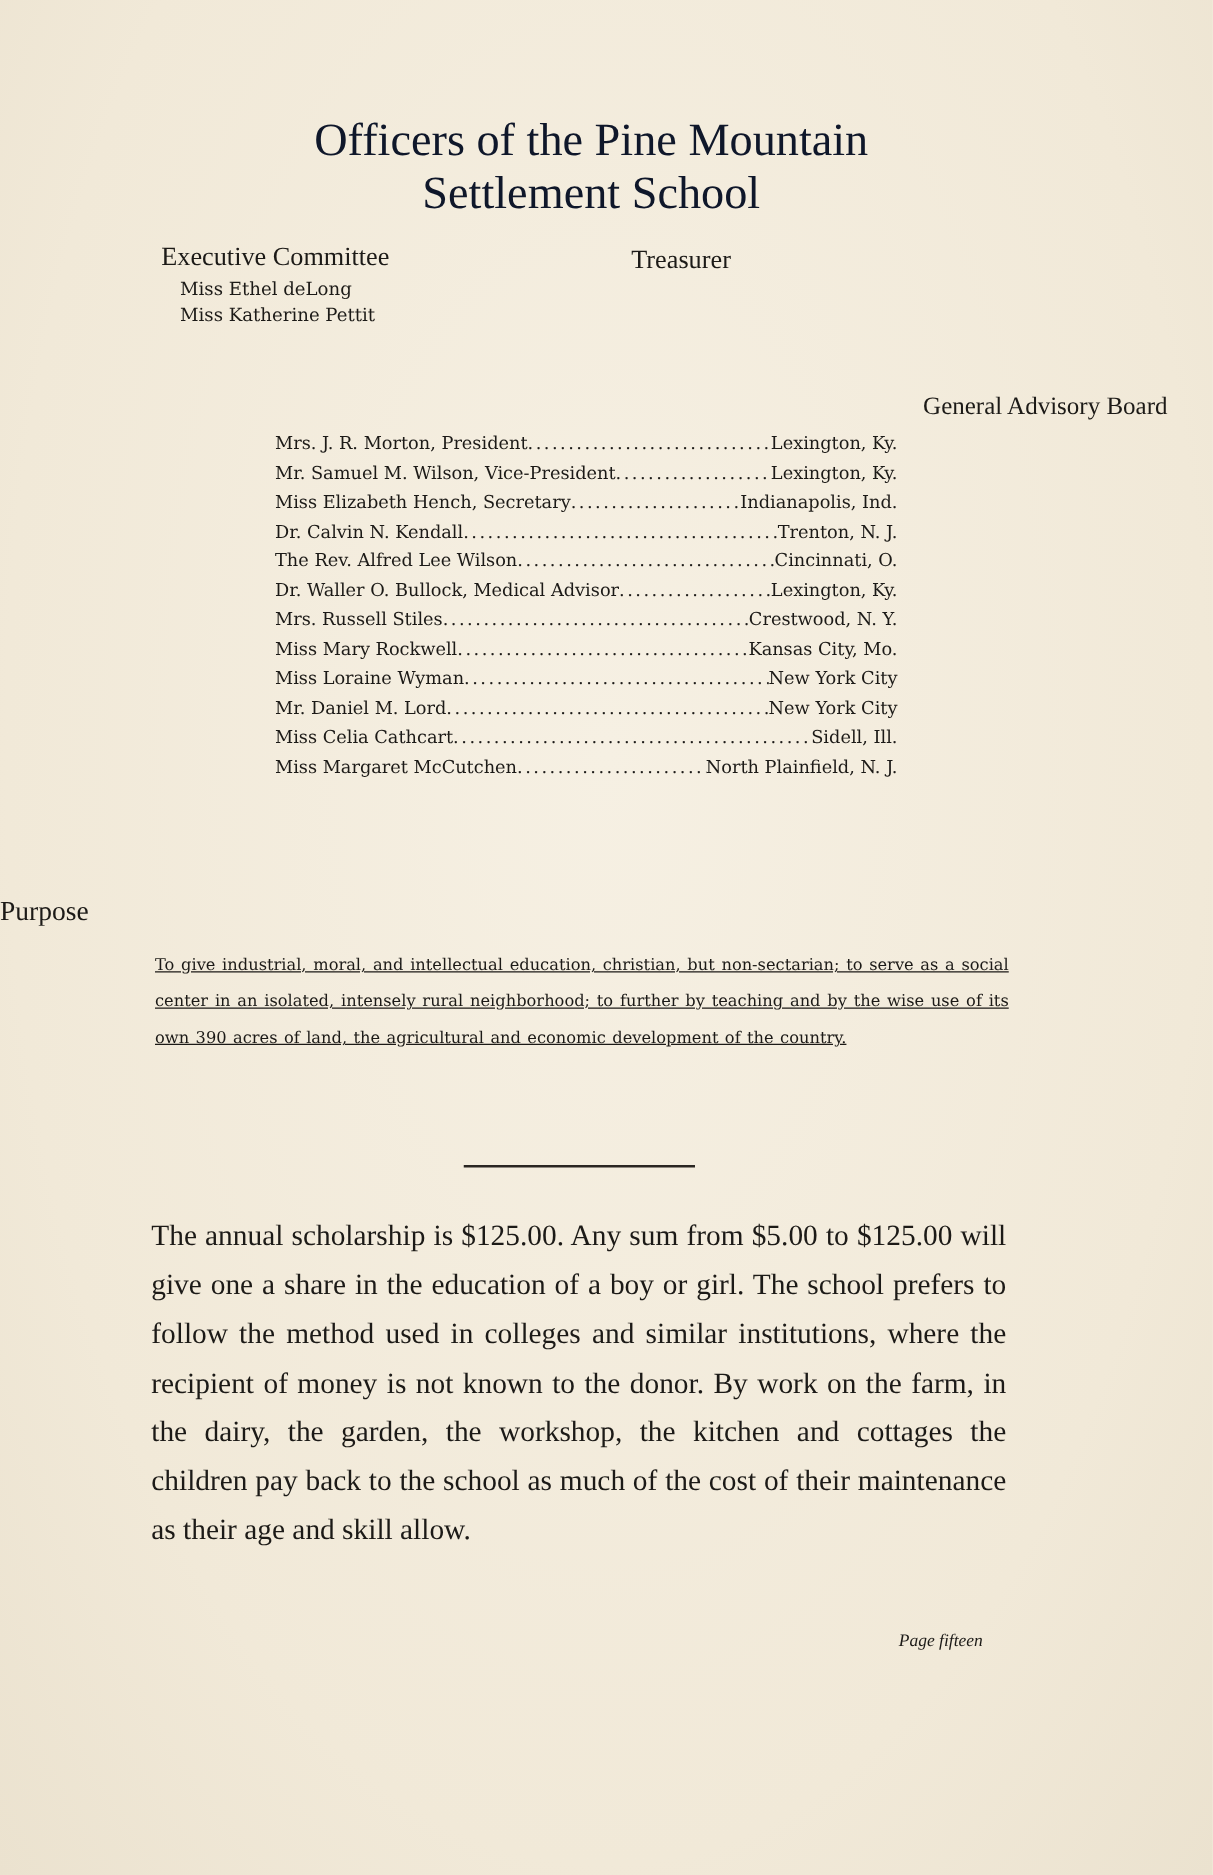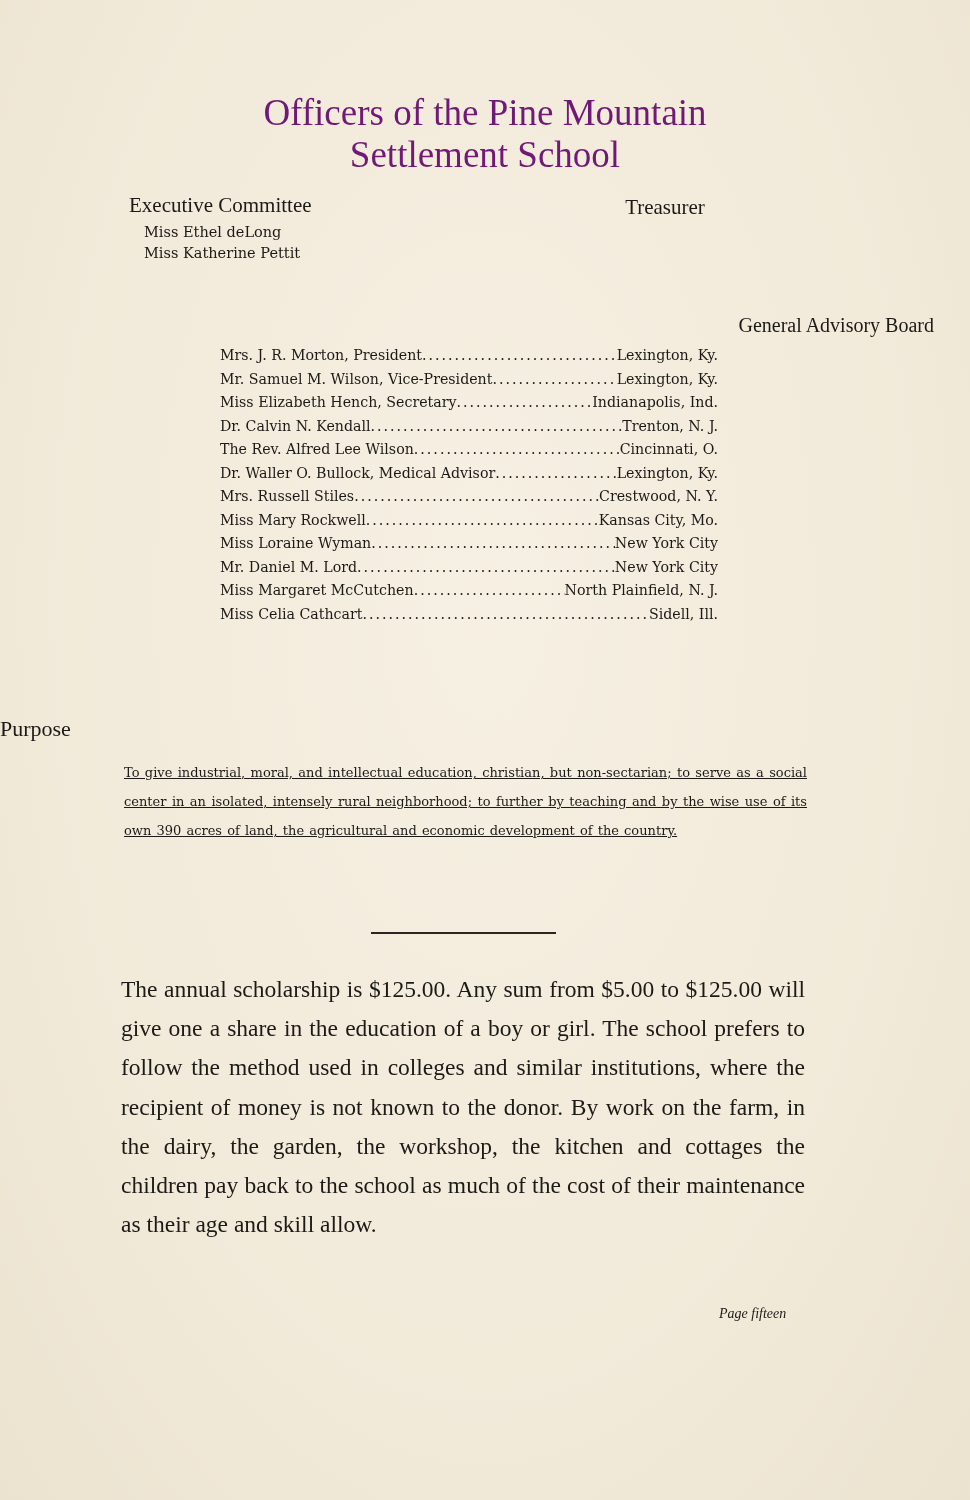--- a/index.html
+++ b/index.html
@@ -6,29 +6,29 @@
     body {
       width: 970px; height: 1500px; overflow: hidden;
       background: #f3ecdd;
       background-image: radial-gradient(ellipse at 50% 40%, #f6f0e3 0%, #f1e9d8 70%, #ebe2cf 100%);
       font-family: "DejaVu Serif", "Liberation Serif", serif;
       color: #1c1a17;
       position: relative;
     }
     .page { position: absolute; left: 0; top: 0; width: 970px; height: 1500px; }
     .title {
-      position: absolute; left: 12px; width: 946px; top: 92px; text-align: center;
-      font-family: "Liberation Serif", serif; font-size: 37px; line-height: 42px; color: #701a75;
+      position: absolute; left: 0; width: 946px; top: 92px; text-align: center;
+      font-family: "Liberation Serif", serif; font-size: 37px; line-height: 42px; color: #0f172a;
     }
     .exec { position: absolute; left: 129px; top: 192px; }
     .exec h2, .treas h2 {
       margin: 0; font-weight: normal; font-family: "Liberation Serif", serif; font-size: 21px; line-height: 26px;
     }
     .exec .names { margin-left: 15px; margin-top: 4px; font-size: 14.5px; line-height: 21px; }
-    .treas { position: absolute; left: 505px; width: 320px; top: 194px; text-align: center; }
+    .treas { position: absolute; left: 505px; width: 320px; top: 194px; }
     .treas .names { margin-top: 5px; font-size: 14.5px; line-height: 21px; }
     .board-title {
       position: absolute; left: 0; width: 934px; top: 313px; text-align: right;
       font-family: "Liberation Serif", serif; font-size: 20px; line-height: 24px;
     }
     .board { position: absolute; left: 220px; width: 498px; top: 344px; }
     .board-row { display: flex; align-items: baseline; font-size: 14.2px; line-height: 23.5px; white-space: nowrap; }
     .board-row .nm { flex: 0 0 auto; }
     .board-row .dots { flex: 1 1 auto; overflow: hidden; letter-spacing: 2px; }
     .board-row .dots::before { content: "....................................................................................................."; }
@@ -118,28 +118,28 @@
         <span class="nm">Miss Loraine Wyman</span>
         <span class="dots"></span>
         <span class="loc">New York City</span>
       </div>
       <div class="board-row">
         <span class="nm">Mr. Daniel M. Lord</span>
         <span class="dots"></span>
         <span class="loc">New York City</span>
       </div>
       <div class="board-row">
+        <span class="nm">Miss Celia Cathcart</span>
+        <span class="dots"></span>
+        <span class="loc">Sidell, Ill.</span>
+      </div>
+      <div class="board-row">
         <span class="nm">Miss Margaret McCutchen</span>
         <span class="dots"></span>
         <span class="loc">North Plainfield, N. J.</span>
-      </div>
-      <div class="board-row">
-        <span class="nm">Miss Celia Cathcart</span>
-        <span class="dots"></span>
-        <span class="loc">Sidell, Ill.</span>
       </div>
     </div>
 
   <div class="purpose-title">Purpose</div>
   <div class="purpose-text">To give industrial, moral, and intellectual education, christian, but non-sectarian; to serve as a social center in an isolated, intensely rural neighborhood; to further by teaching and by the wise use of its own 390 acres of land, the agricultural and economic development of the country.</div>
 
   <div class="rule"></div>
 
   <div class="scholar">The annual scholarship is $125.00. Any sum from $5.00 to $125.00 will give one a share in the education of a boy or girl. The school prefers to follow the method used in colleges and similar institutions, where the recipient of money is not known to the donor. By work on the farm, in the dairy, the garden, the workshop, the kitchen and cottages the children pay back to the school as much of the cost of their maintenance as their age and skill allow.</div>
 

